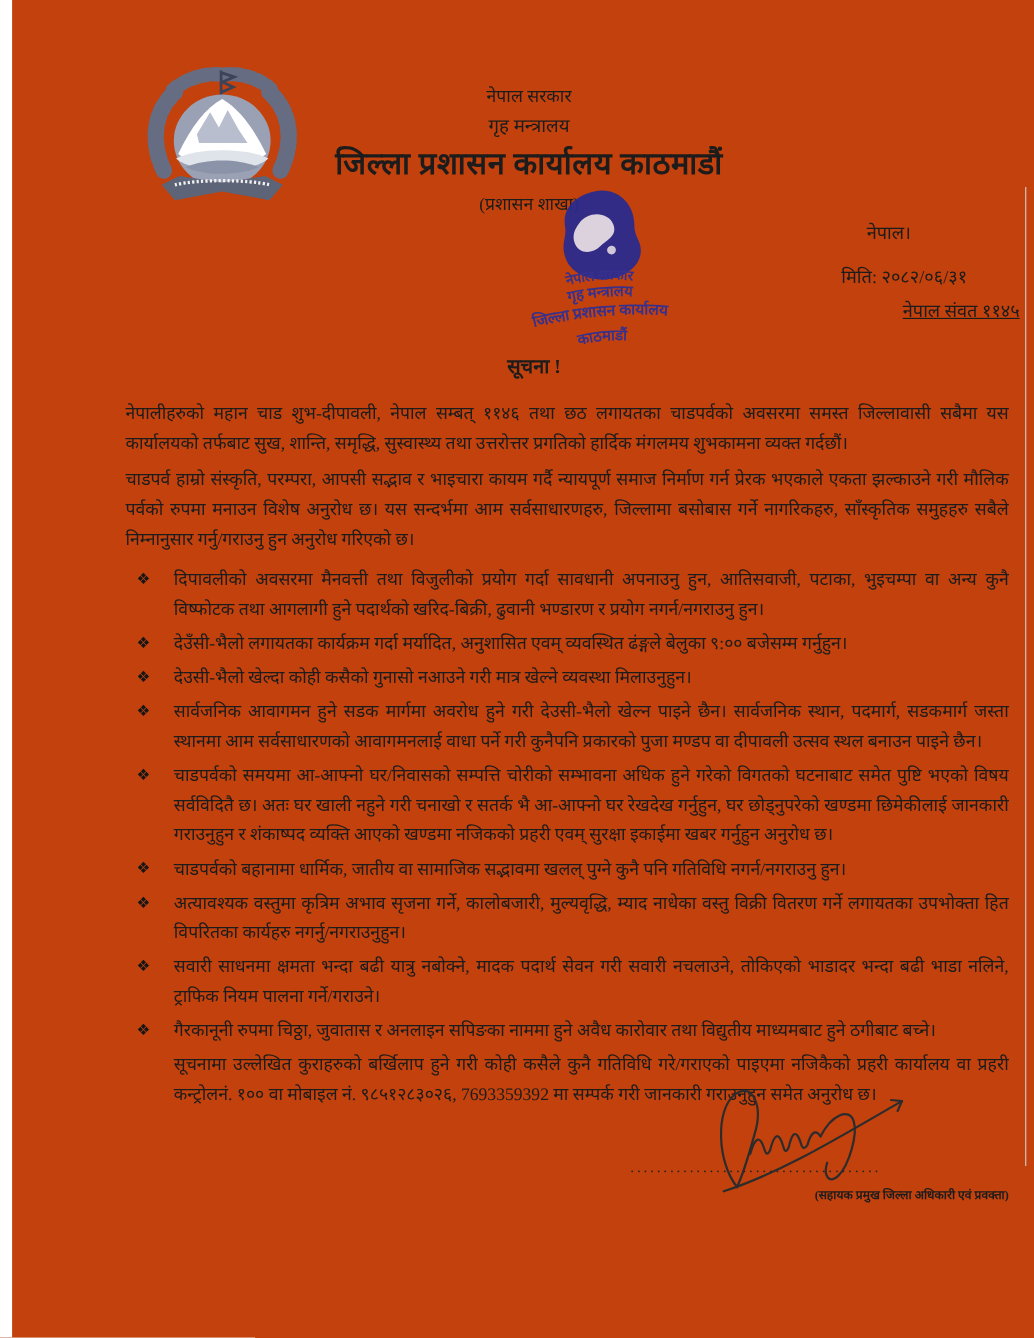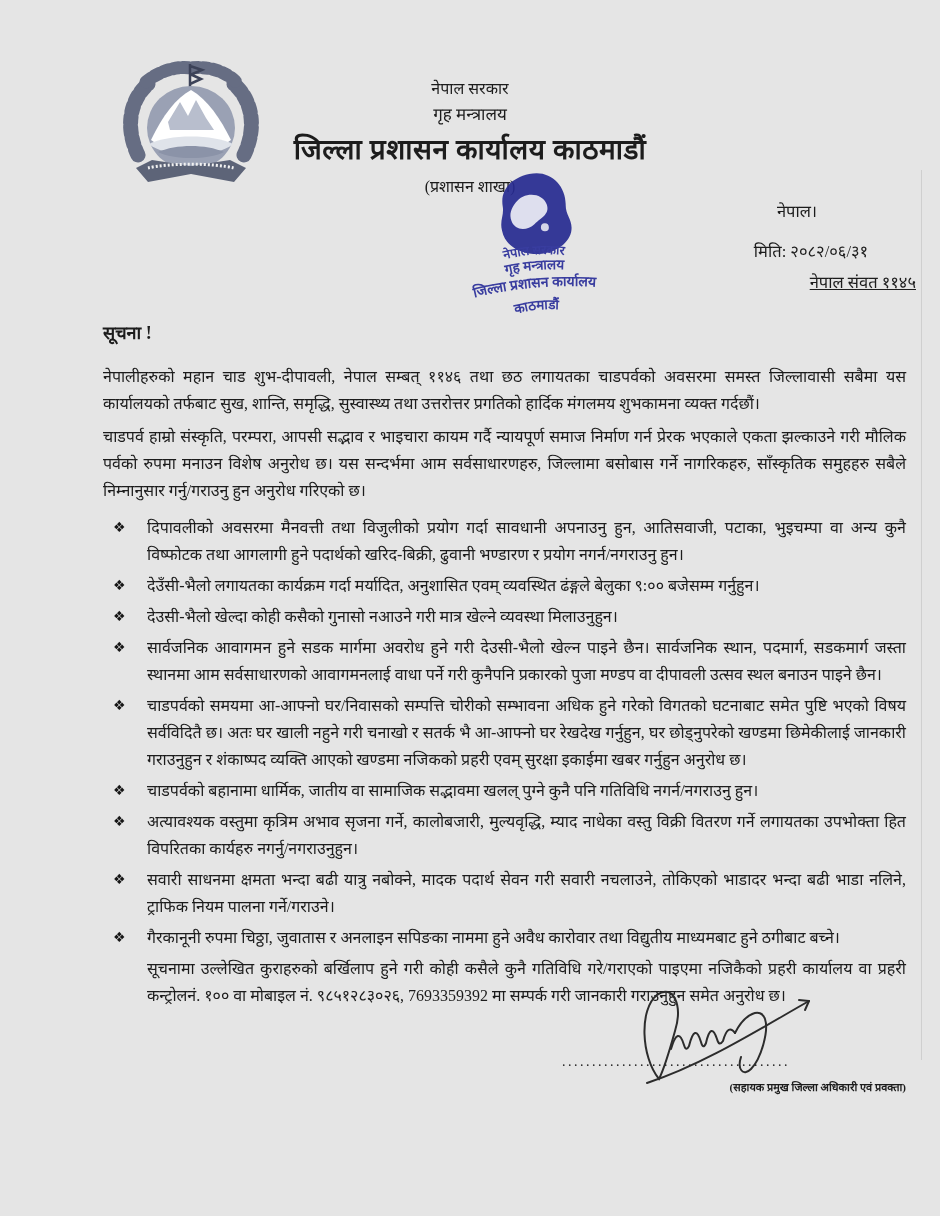--- a/index.html
+++ b/index.html
@@ -4,42 +4,42 @@
 <style>
   html,body{margin:0;padding:0;}
   body{
     width:940px;height:1216px;
     background:#ffffff;
     font-family:"Liberation Serif","DejaVu Serif",serif;
     color:#1c1c1c;
     position:relative;
     overflow:hidden;
   }
-  .page{position:absolute;inset:0;background:#e5e5e5;}
+  .page{position:absolute;inset:0;background:#c2410c;margin-left:11px;}
 
   
   .scan-line{position:absolute;left:921px;top:170px;width:1px;height:890px;background:#cfcfcf;}
 
   
   .emblem{position:absolute;left:118px;top:60px;width:146px;height:136px;}
   .head-center{position:absolute;left:250px;top:80px;width:440px;text-align:center;line-height:1.15;}
   .head-gov{font-size:16px;margin-bottom:7px;}
   .head-ministry{font-size:17px;margin-bottom:9px;}
   .head-office{font-size:28px;font-weight:bold;margin-bottom:12px;letter-spacing:.5px;}
   .head-section{font-size:16px;}
   .head-right{position:absolute;left:678px;top:190px;width:238px;text-align:center;font-size:16.5px;}
   .head-right .addr2{margin-top:9px;}
   .head-right .date-line{margin-top:17px;text-align:center;padding-left:28px;}
   .head-right .era-line{margin-top:8px;text-align:right;padding-left:55px;text-decoration:underline;}
 
   .stamp{position:absolute;left:408px;top:170px;width:250px;height:158px;z-index:5;transform:rotate(-3deg);opacity:.92;}
 
   
   .content{position:absolute;left:103px;top:320px;width:803px;font-size:16px;line-height:27px;}
-  .notice-title{text-align:left;font-size:18px;font-weight:bold;margin:0 60px 16px 0;}
+  .notice-title{text-align:center;font-size:18px;font-weight:bold;margin:0 60px 16px 0;}
   .para{text-align:justify;margin:0 0 6px 0;}
   .para.second{margin-bottom:10px;}
   .bullets{margin:0;padding:0;list-style:none;}
   .bullet{display:flex;margin:0 0 4px 0;}
   .bullet .marker{flex:0 0 18px;margin-left:10px;margin-right:16px;font-size:14px;line-height:27px;color:#161616;}
   .bullet .btext{flex:1;text-align:justify;}
   .closing{margin:2px 0 0 44px;text-align:justify;}
 
   
   .sig-block{position:relative;height:92px;margin-top:0;}

